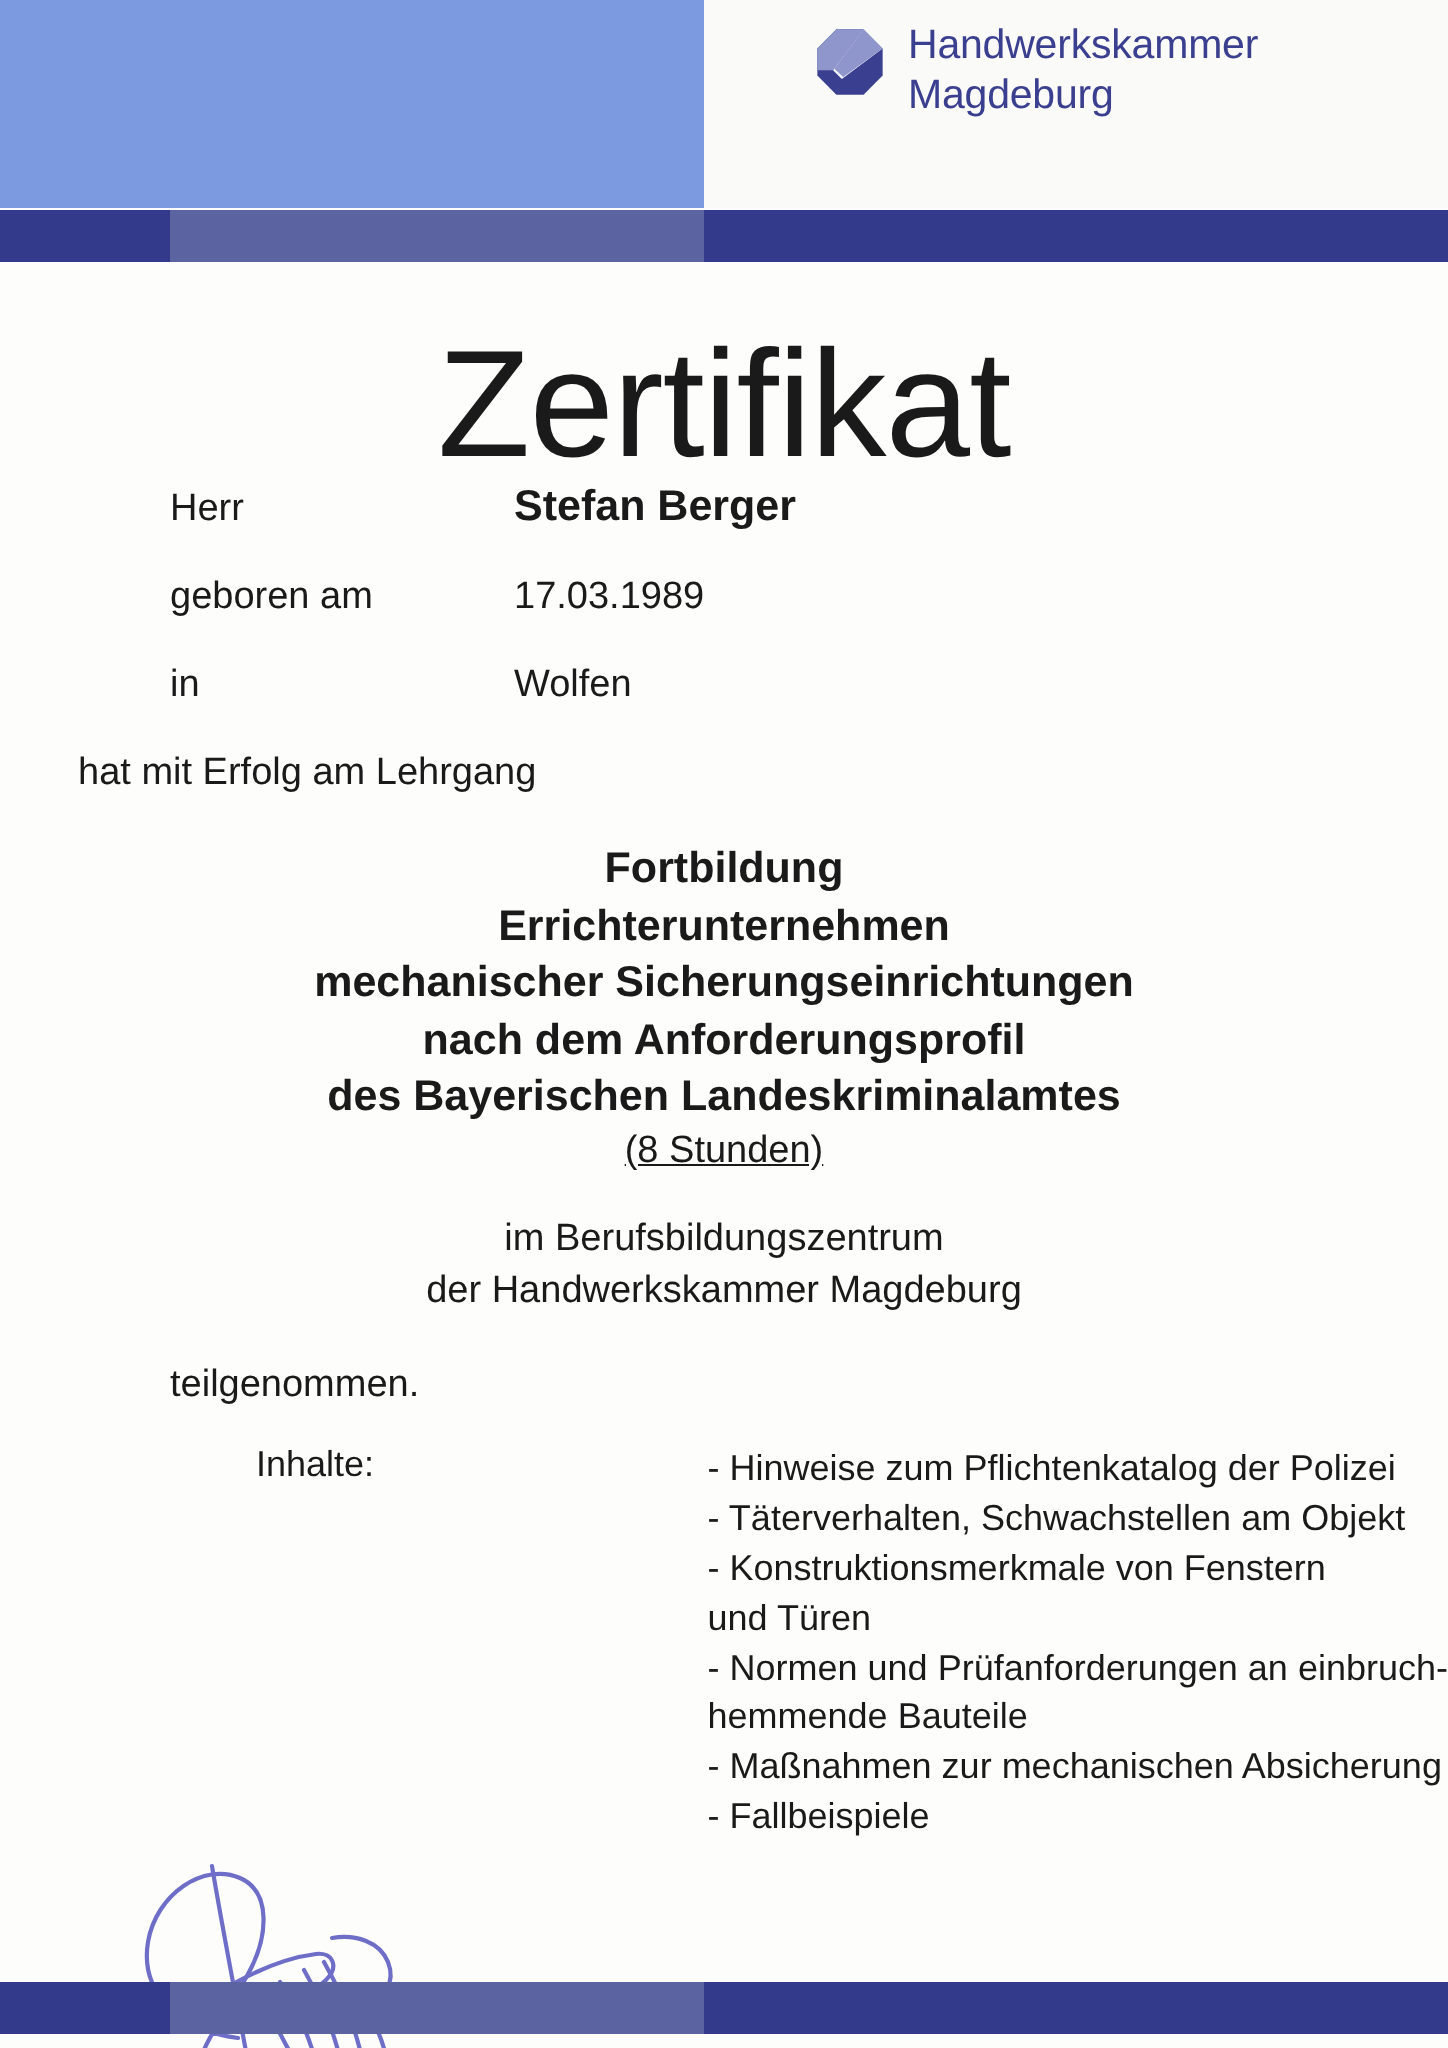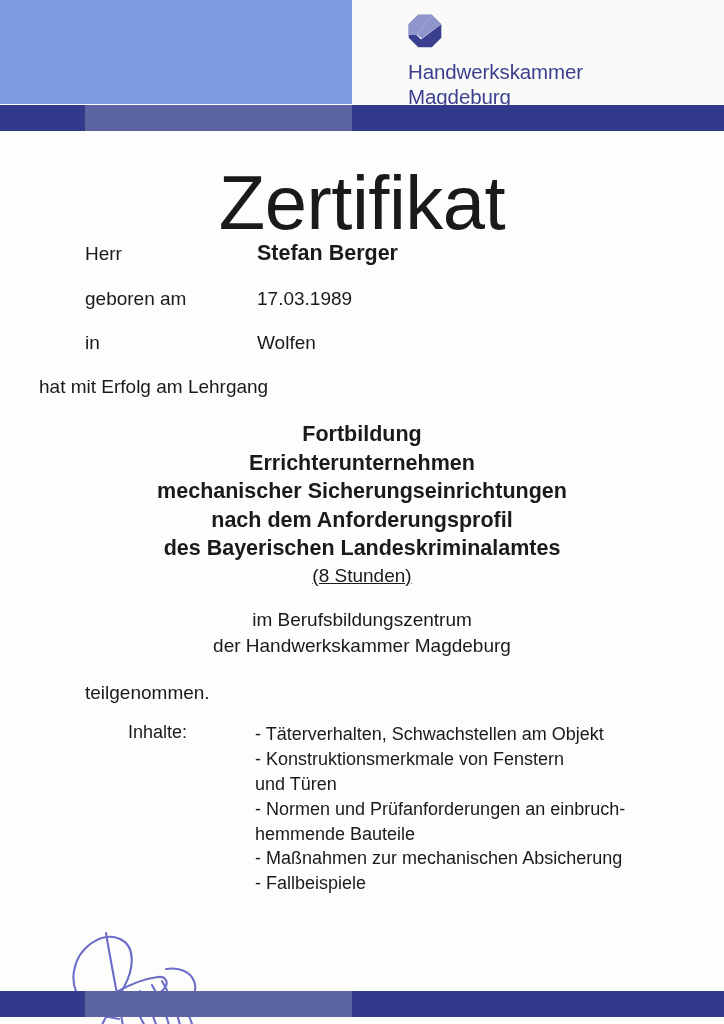--- a/index.html
+++ b/index.html
@@ -48,21 +48,20 @@
     height: 104px;
     background: #fafaf8;
   }
   .brand {
     position: absolute;
     top: 11px;
     left: 408px;
     display: flex;
     align-items: flex-start;
     gap: 12px;
-    flex-direction: column;
   }
   .brand-mark {
     width: 34px;
     height: 34px;
     flex: none;
     margin-top: 3px;
   }
   .brand-text {
     font-size: 20.5px;
     line-height: 1.21;
@@ -156,20 +155,21 @@
     padding-left: 85px;
     font-size: 19px;
     margin-top: 24px;
   }
 
   .contents {
     display: flex;
     margin-top: 18px;
     padding-left: 128px;
     font-size: 18px;
+    justify-content: space-between;
   }
   .contents-label {
     width: 127px;
     flex: none;
   }
   .contents-list {
     line-height: 1.38;
   }
   .contents-list div { white-space: nowrap; }
 
@@ -251,20 +251,21 @@
     <div class="venue">
       <span>im Berufsbildungszentrum</span>
       <span>der Handwerkskammer Magdeburg</span>
     </div>
 
     <div class="participated">teilgenommen.</div>
 
     <div class="contents">
       <div class="contents-label">Inhalte:</div>
       <div class="contents-list">
+        <div>- Hinweise zum Pflichtenkatalog der Polizei</div>
         <div>- Täterverhalten, Schwachstellen am Objekt</div>
         <div>- Konstruktionsmerkmale von Fenstern</div>
         <div>  und Türen</div>
         <div>- Normen und Prüfanforderungen an einbruch-</div>
         <div>  hemmende Bauteile</div>
         <div>- Maßnahmen zur mechanischen Absicherung</div>
         <div>- Fallbeispiele</div>
       </div>
     </div>
 

